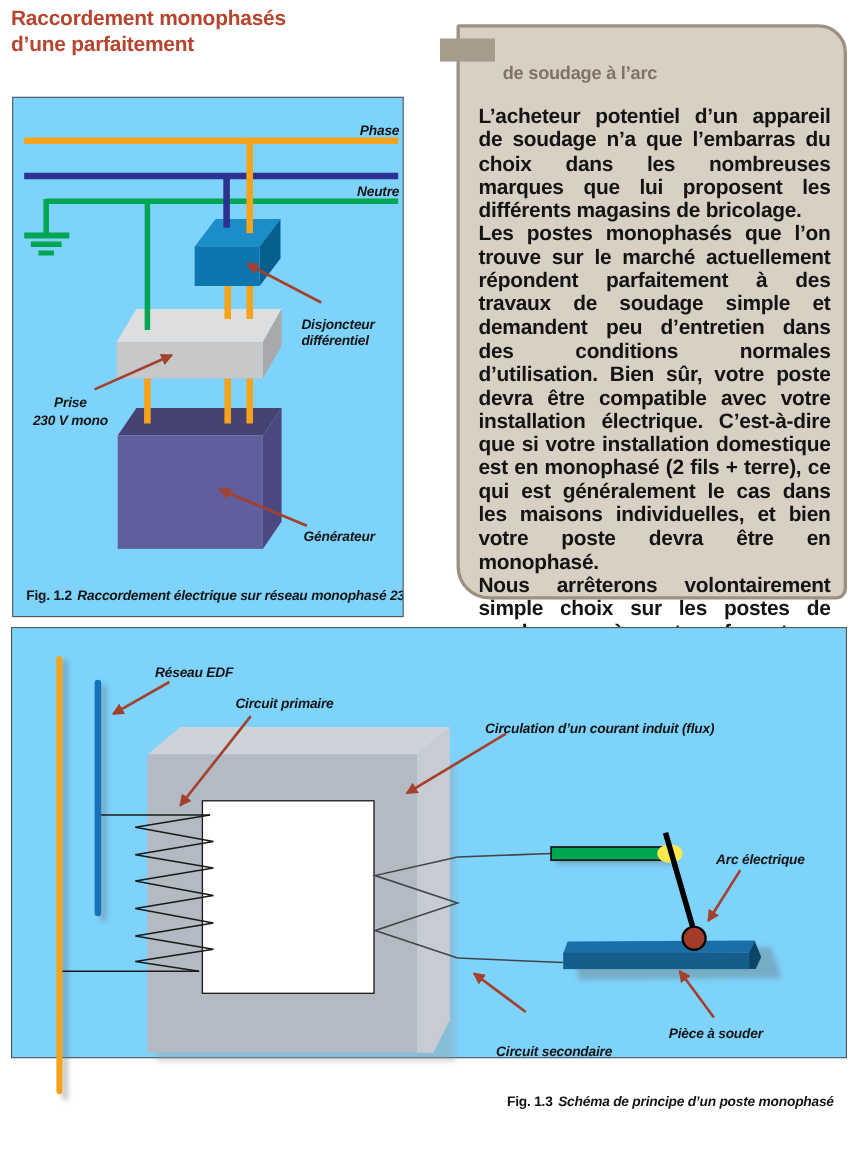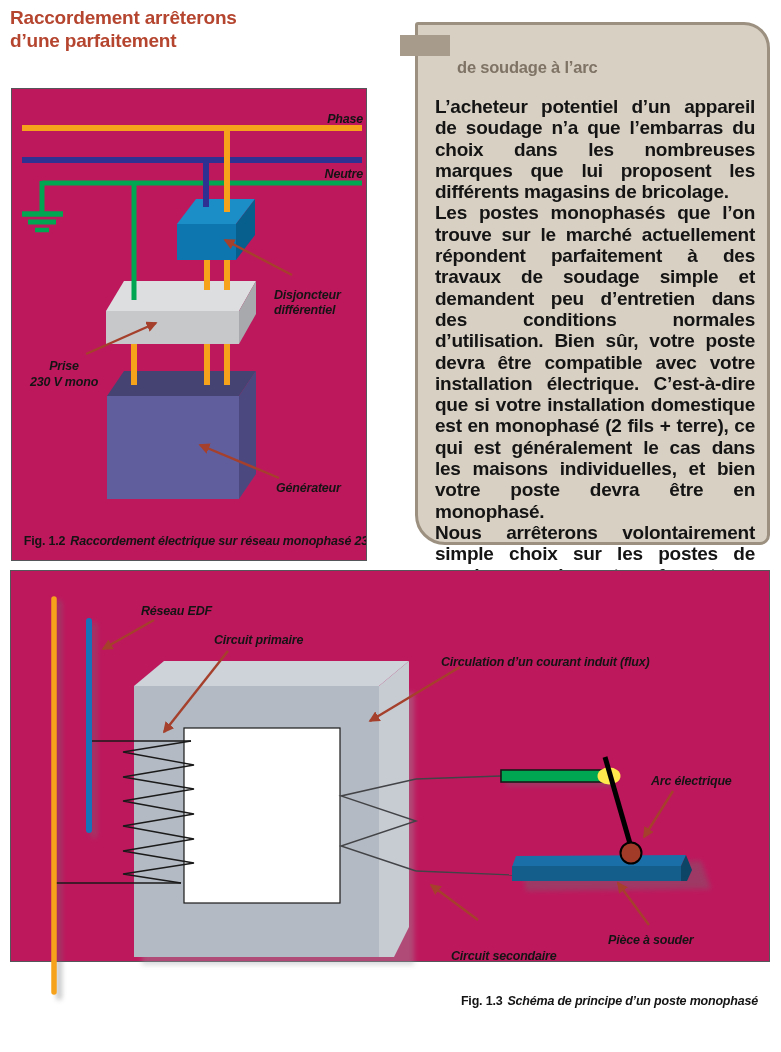--- a/index.html
+++ b/index.html
@@ -23,21 +23,21 @@
     font-family:"Liberation Sans", sans-serif;
     overflow:hidden;
   }
   .page-title{
     position:absolute;left:10px;top:6px;width:380px;
     color:var(--title-red);
     font-size:19px;line-height:23px;font-weight:bold;
     letter-spacing:-0.2px;
   }
   .fig-frame{
-    position:absolute;border:1px solid var(--frame);background:#be185d;
+    position:absolute;border:1px solid var(--frame);background:#7dd3fc;
   }
   #fig12-frame{left:11px;top:88px;width:356px;height:473px;}
   #fig13-frame{left:10px;top:570px;width:760px;height:392px;}
   .info-box{
     position:absolute;left:415px;top:22px;width:355px;height:523px;
     background:var(--beige);
     border:3px solid var(--beige-border);
     border-radius:3px 26px 10px 30px;
   }
   .info-tab{
@@ -64,21 +64,21 @@
     letter-spacing:-0.2px;
   }
   svg .lbl{font-size:12.5px;}
   svg .cap{font-size:12.5px;}
   svg .cap-prefix{font-style:normal;}
 </style>
 </head>
 <body>
 
 <h1 class="page-title">
-  <span>Raccordement arrêterons</span><br>
+  <span>Raccordement monophasés</span><br>
   <span>d’une parfaitement</span>
 </h1>
 
 <div class="fig-frame" id="fig12-frame">
 <svg width="354" height="471" viewBox="0 0 354 471">
   <defs>
     <marker id="ah12" viewBox="0 0 10 10" refX="8.5" refY="5" markerWidth="4.6" markerHeight="4.6" orient="auto">
       <path d="M0,0 L10,5 L0,10 z" fill="#a5402c"></path>
     </marker>
   </defs>

